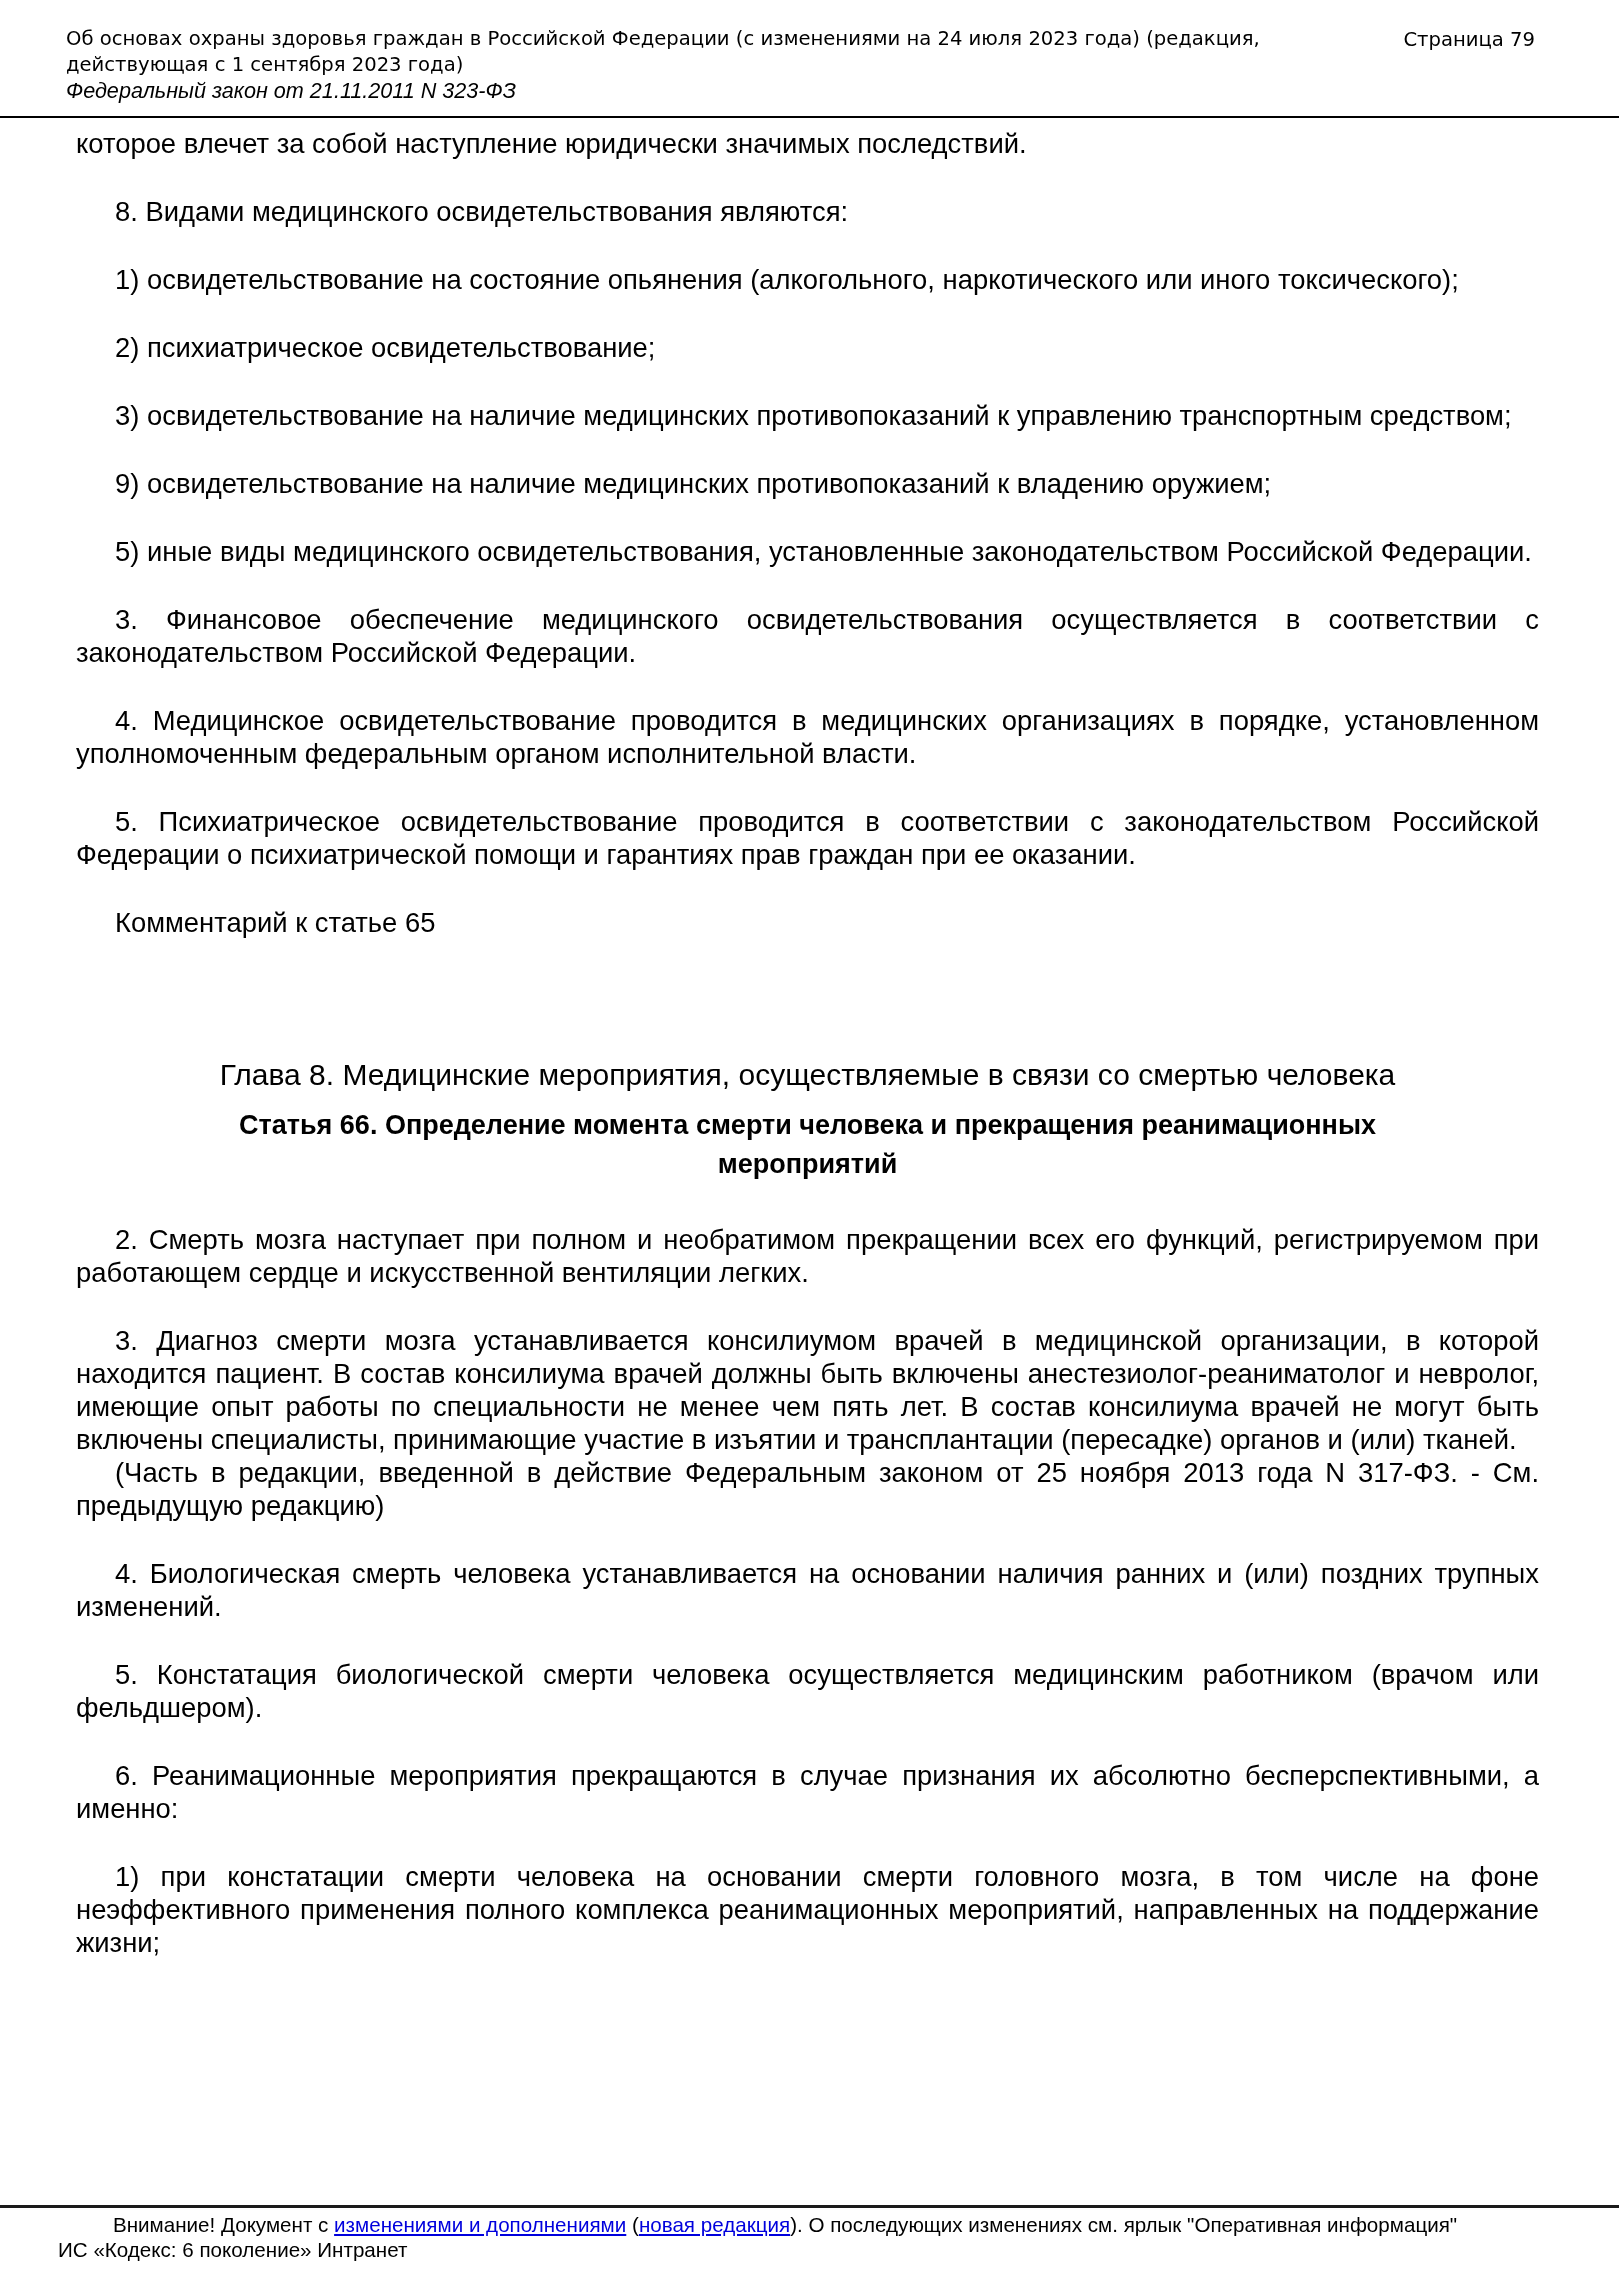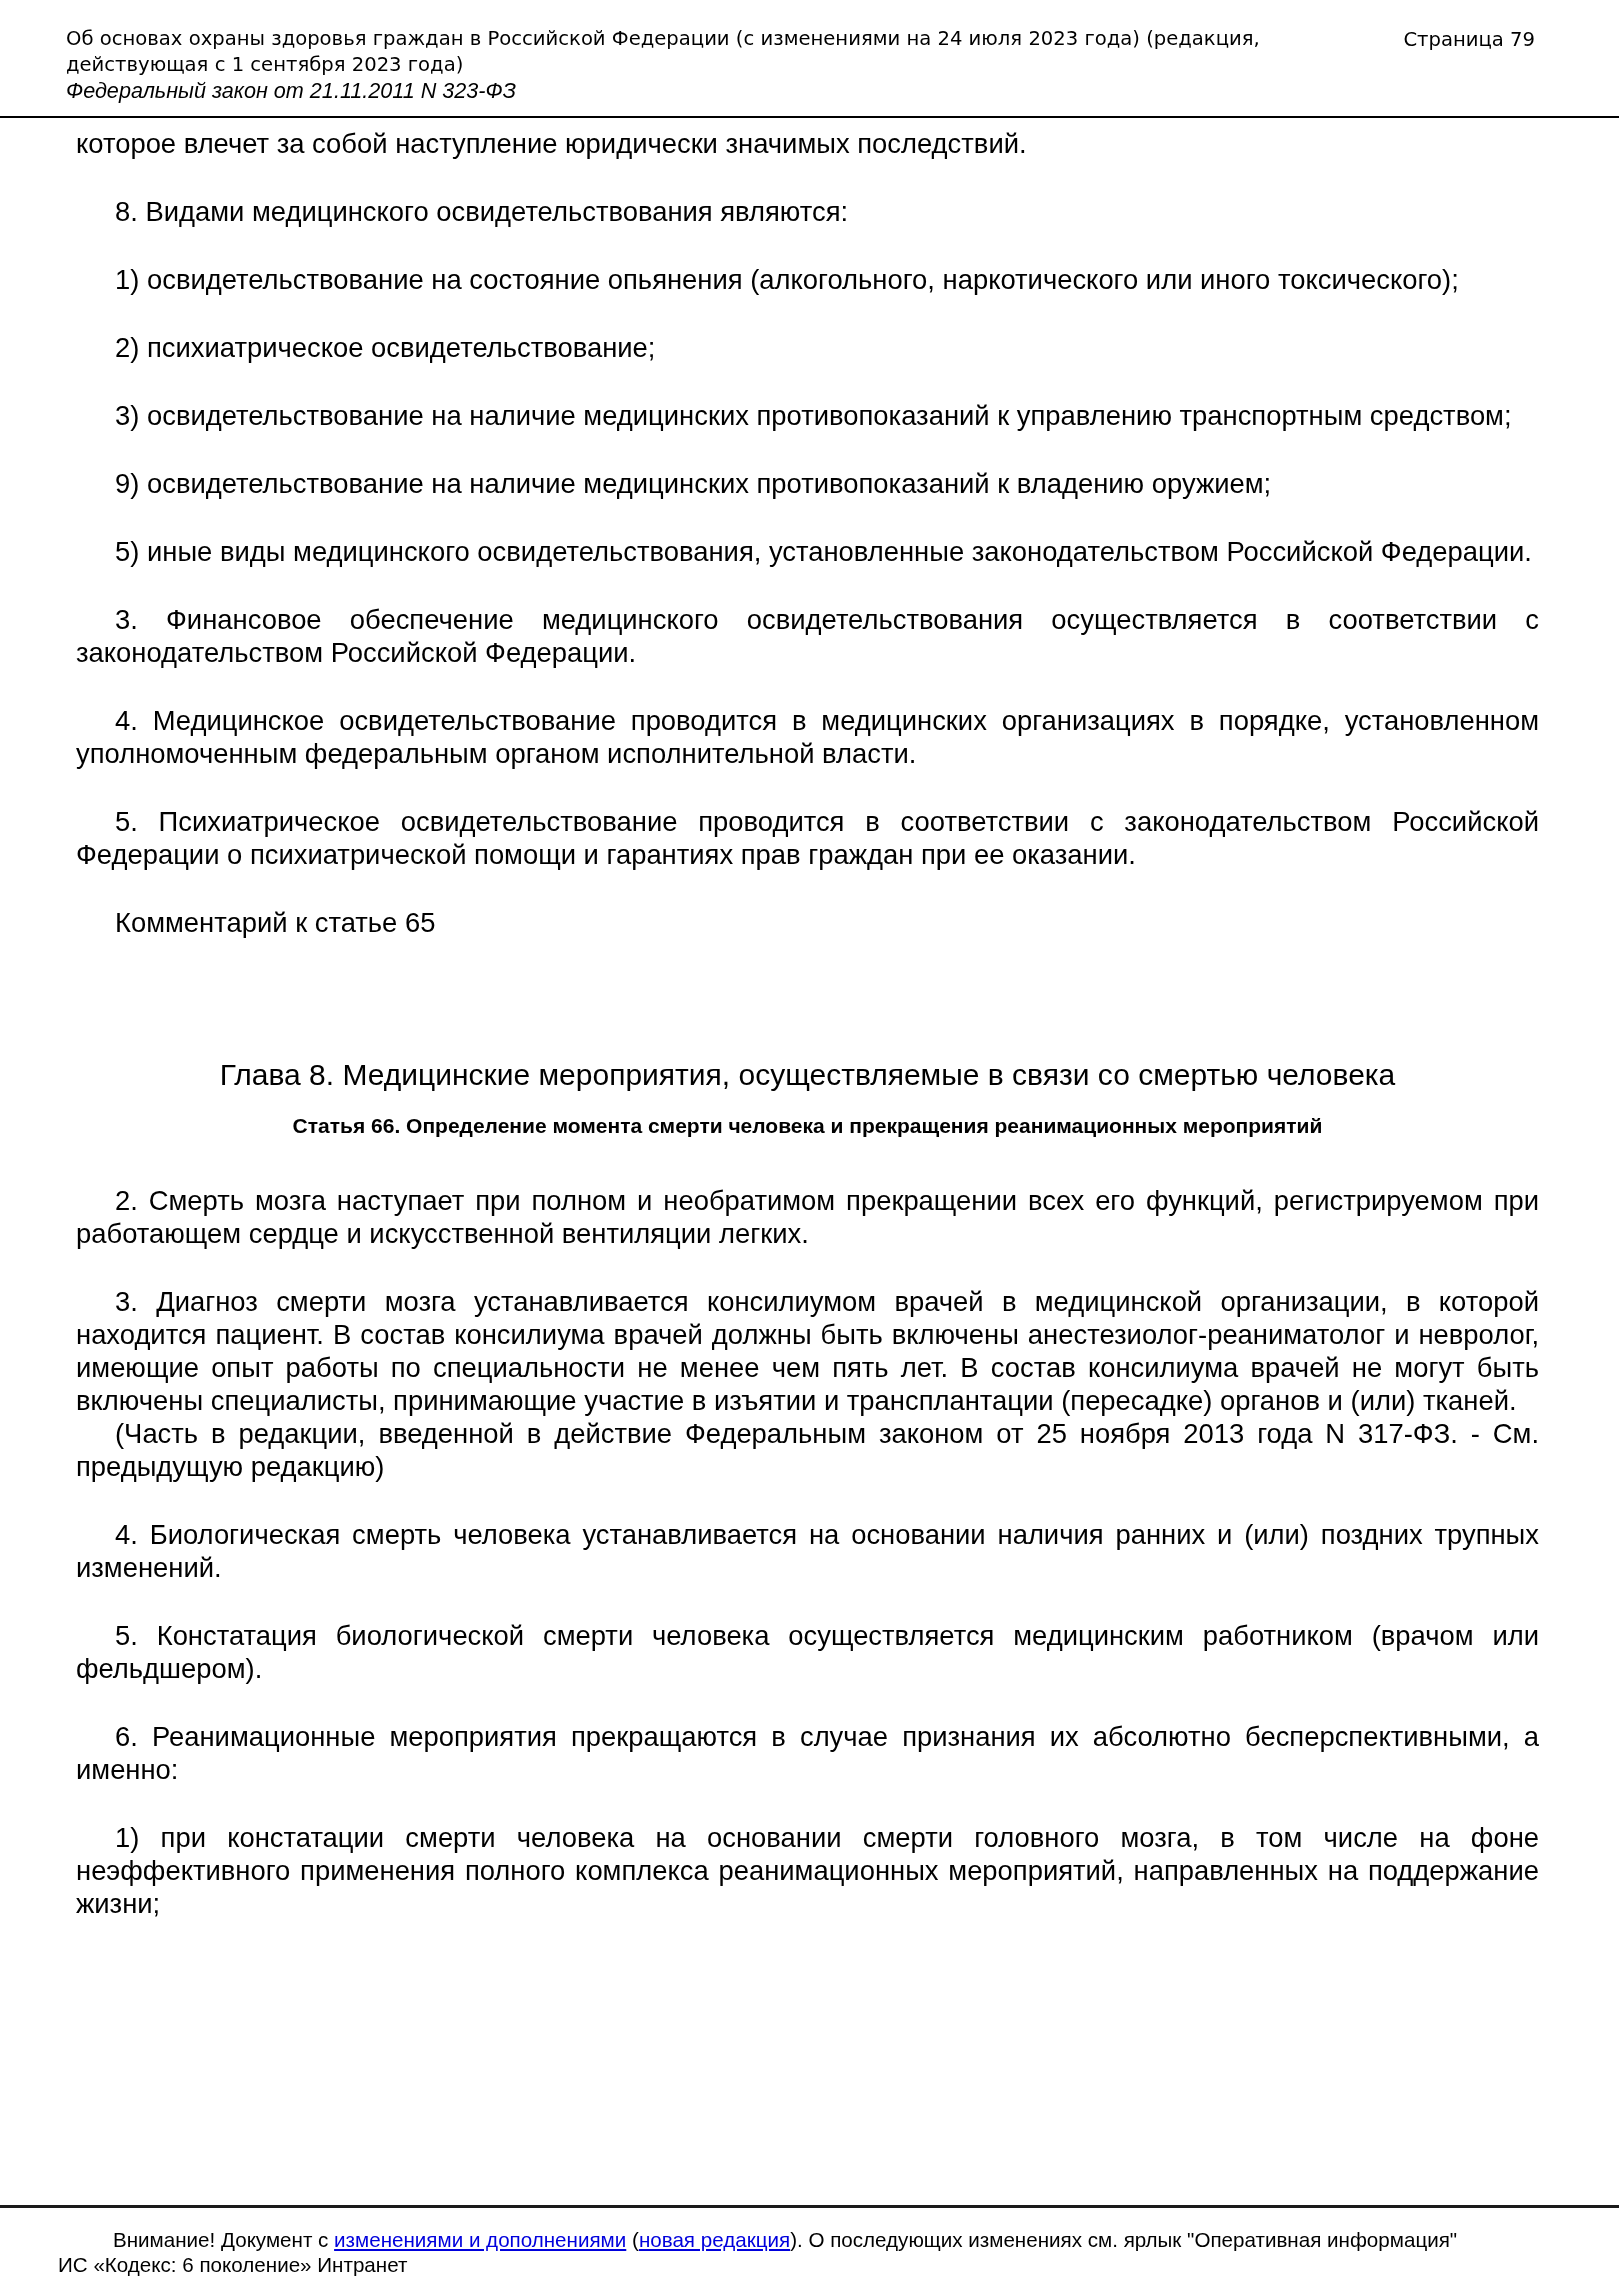--- a/index.html
+++ b/index.html
@@ -58,37 +58,37 @@
   }
   .content p.no-gap { margin-top: 0; }
   .content h1.chapter {
     font-size: 30px;
     line-height: 39px;
     font-weight: normal;
     text-align: center;
     margin: 116px 0 0 0;
   }
   .content h2.article {
-    font-size: 21px;
+    font-size: 27px;
     line-height: 39px;
     font-weight: bold;
     text-align: center;
     margin: 11.8px auto 0 auto;
     max-width: 1215px;
   }
   .content h2.article + p { margin-top: 39px; }
 
   
   .page-footer {
     position: absolute;
     left: 0;
     right: 0;
     top: 2205px;
     border-top: 3.9px solid #1a1a1a;
-    padding: 20px 59px 0 58px;
+    padding: 5px 59px 0 58px;
     font-size: 20.6px;
     line-height: 24.5px;
   }
   .footer-line1 { margin: 0; text-indent: 55px; }
   .footer-line2 { margin: 0; }
   .page-footer a {
     color: #0000dd;
     text-decoration: underline;
     cursor: pointer;
   }

